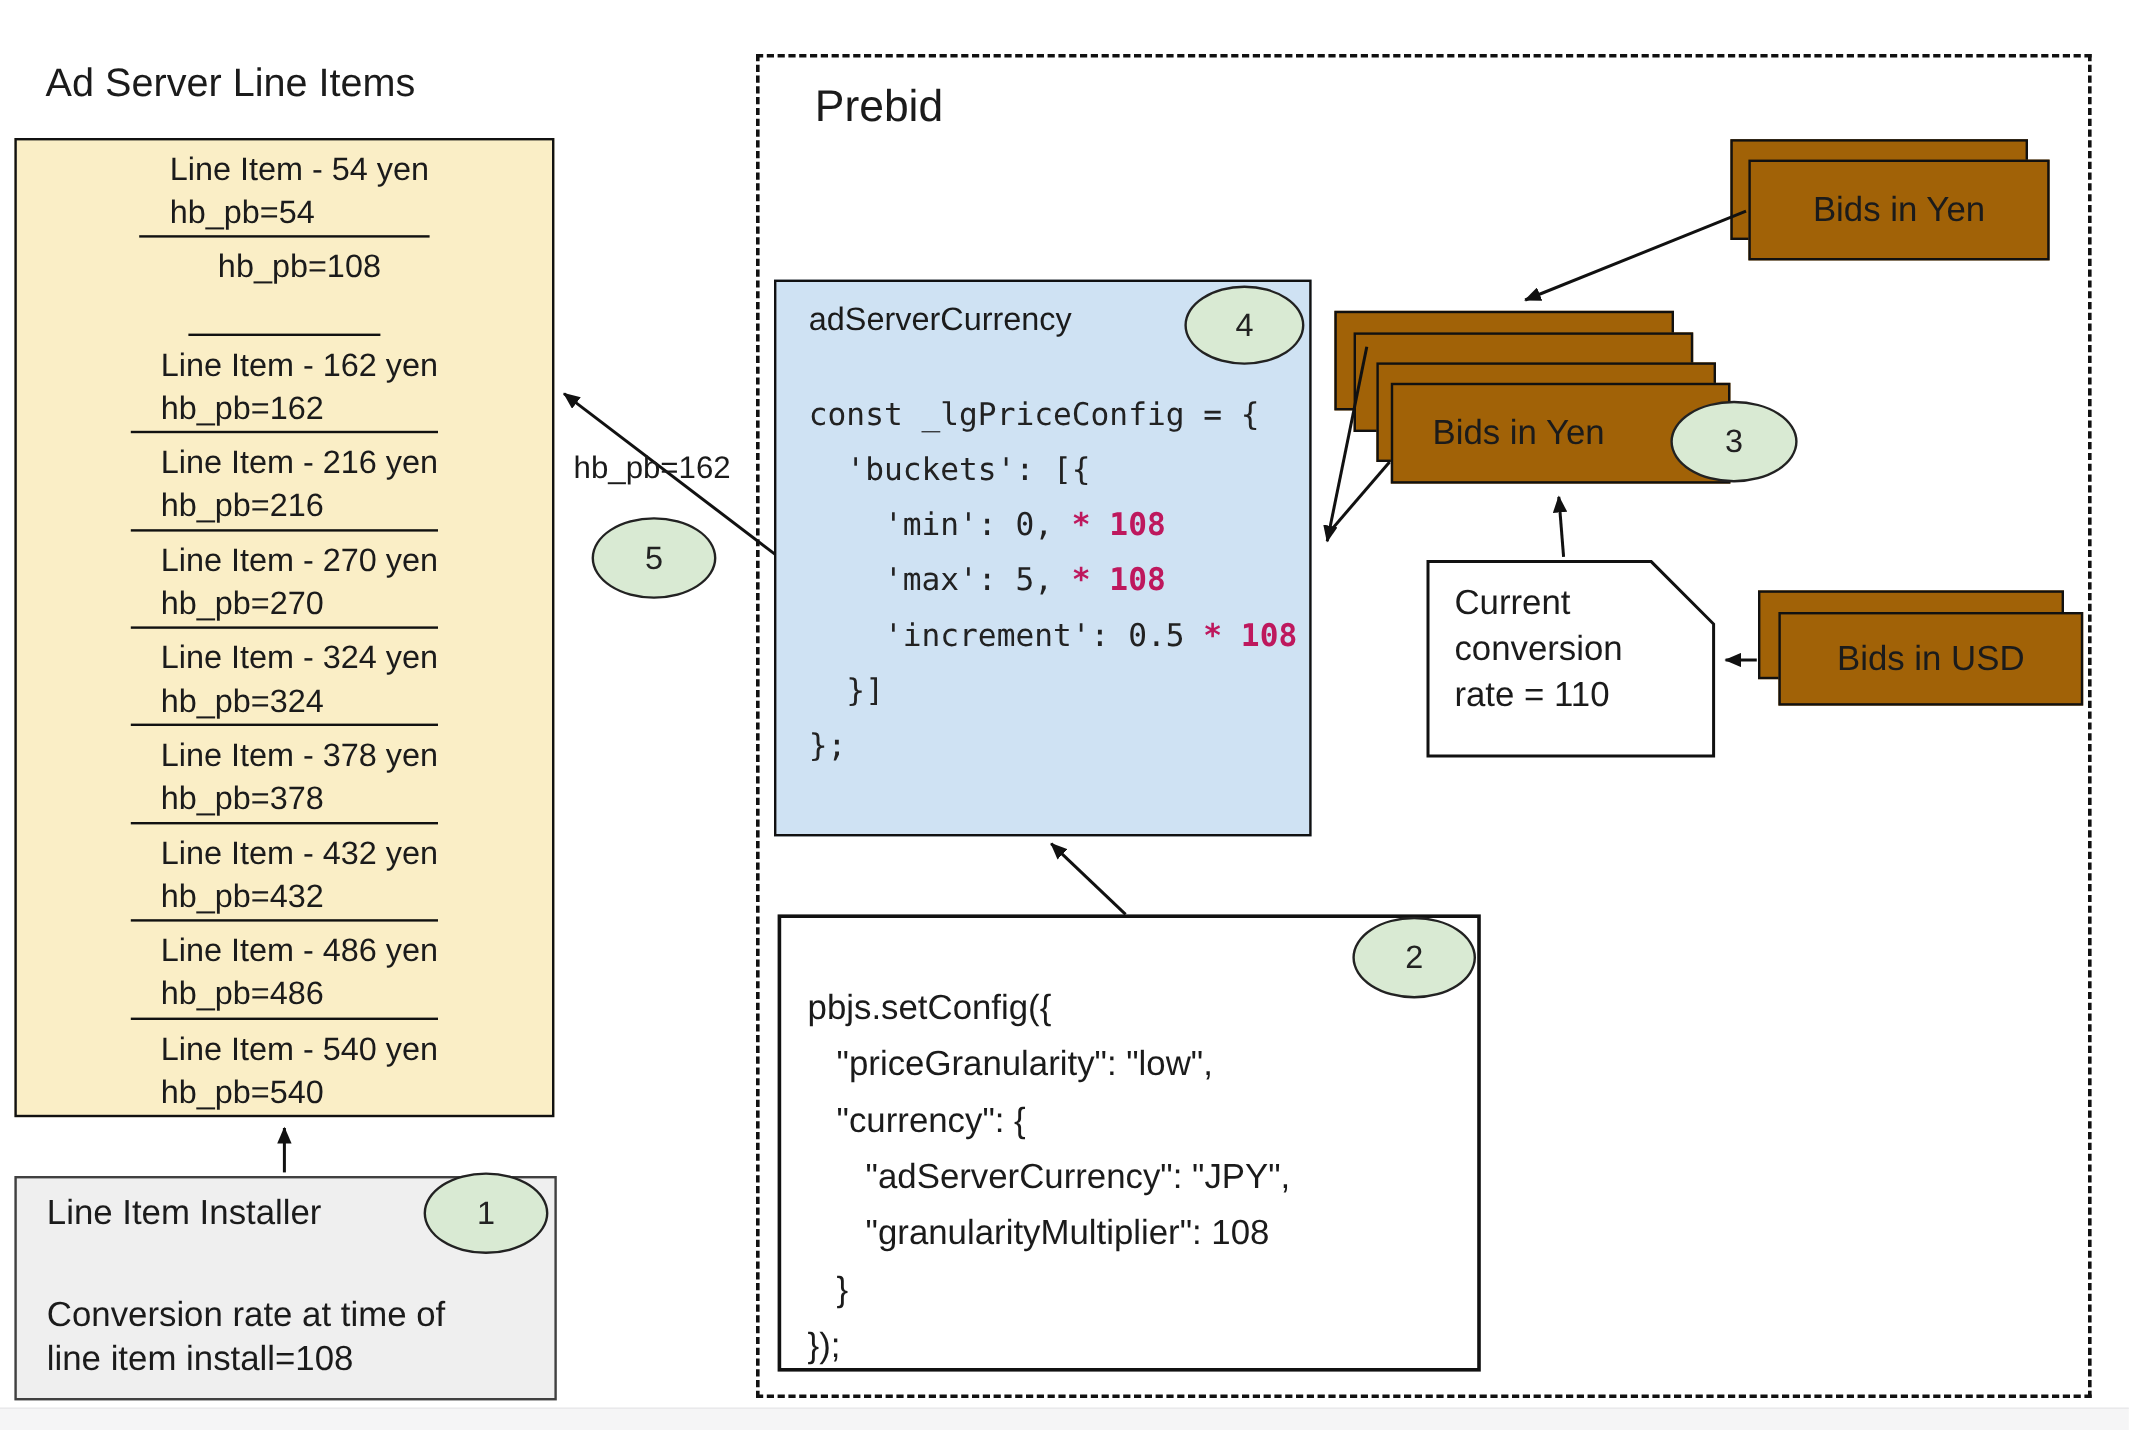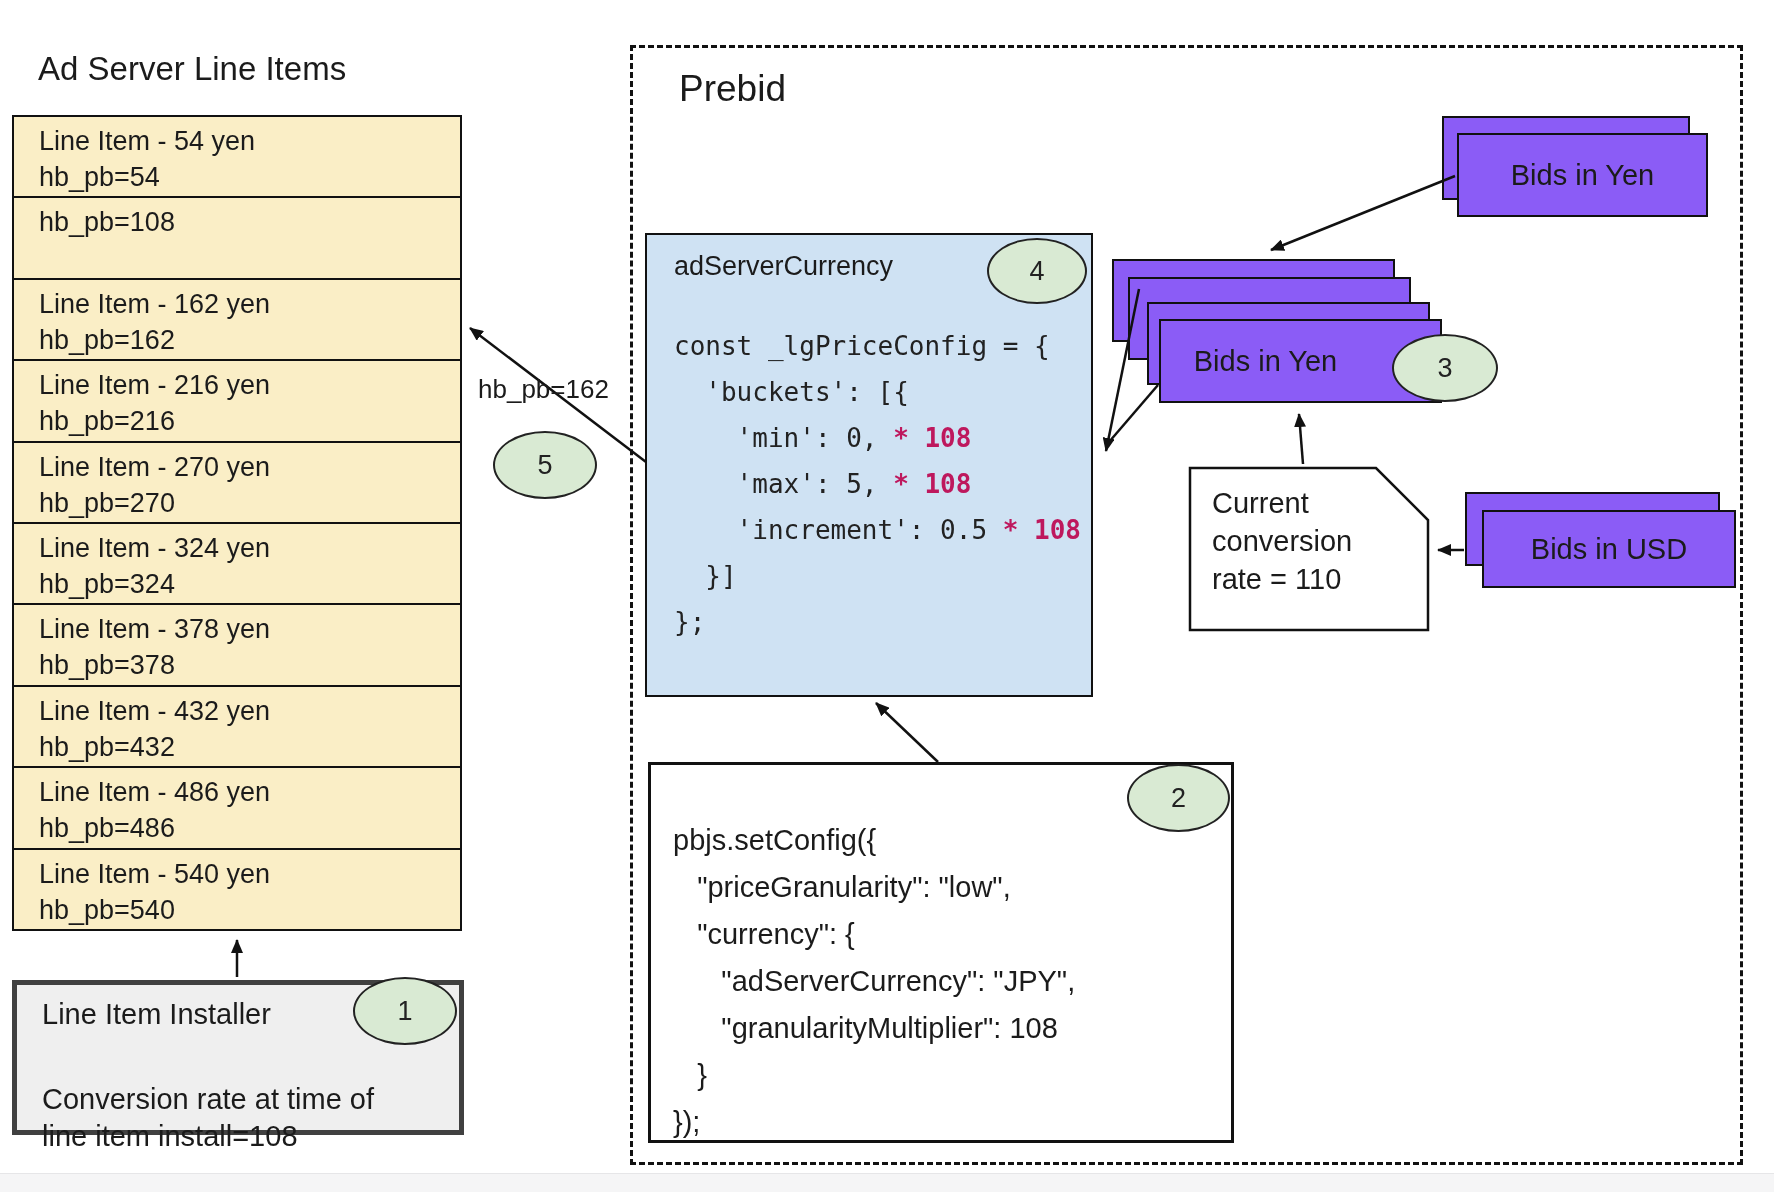--- a/index.html
+++ b/index.html
@@ -7,29 +7,29 @@
     width:1774px; height:1192px; position:relative; overflow:hidden;
     background:#ffffff; color:#1b1b1b;
     font-family:"Liberation Sans", sans-serif;
   }
   .abs { position:absolute; box-sizing:border-box; }
 
   
   .as-title { left:38px; top:50px; font-size:33px; }
   .li-table { left:12px; top:115px; width:450px; height:816px;
               border:2.5px solid #111; background:#faeec6;
-              display:flex; flex-direction:column; }
+              display:flex; flex-direction:column;align-items:center; }
   .li-row { flex:1; border-bottom:2.5px solid #111; padding:6px 0 0 25px;
             font-size:27px; line-height:36px; }
   .li-row:last-child { border-bottom:none; }
   .li-row span { display:block; }
 
   
-  .installer { left:12px; top:980px; width:452px; height:155px;
-               background:#efefef; border:5px solid #404040; }
+  .installer { left:12px; top:980px; width:452px; height:187px;
+               background:#efefef; border:2px solid #404040; }
   .installer-title { left:25px; top:13px; font-size:29px; position:absolute; }
   .installer-note  { left:25px; top:96px; font-size:29px; line-height:37px; position:absolute; }
 
   
   .prebid-box { left:630px; top:45px; width:1113px; height:1120px;
                 border:3px dashed #111; }
   .prebid-title { left:663px; top:68px; font-size:37px;margin-left:16px; }
 
   
   .cpm-box { left:645px; top:233px; width:448px; height:464px;
@@ -42,21 +42,21 @@
   .cpm-code b { font-weight:bold; color:#be185d; }
 
   
   .pbjs-box { left:648px; top:762px; width:586px; height:381px;
               background:#ffffff; border:3px solid #111; }
   .pbjs-code { position:absolute; left:22px; top:52px;
                font-size:29px; line-height:47px; }
   .pbjs-code div { white-space:pre; }
 
   
-  .card { background:#8b5cf6; border:2.5px solid #111;
+  .card { background:#a16207; border:2.5px solid #111;
           display:flex; align-items:center; justify-content:center;
           font-size:29px; }
 
   
   .note-text { left:1212px; top:484px; font-size:29px; line-height:38px; }
 
   
   .badge { background:#d9ead3; border:2.5px solid #222; border-radius:50%;
            display:flex; align-items:center; justify-content:center;
            font-size:27px; color:#222; }

